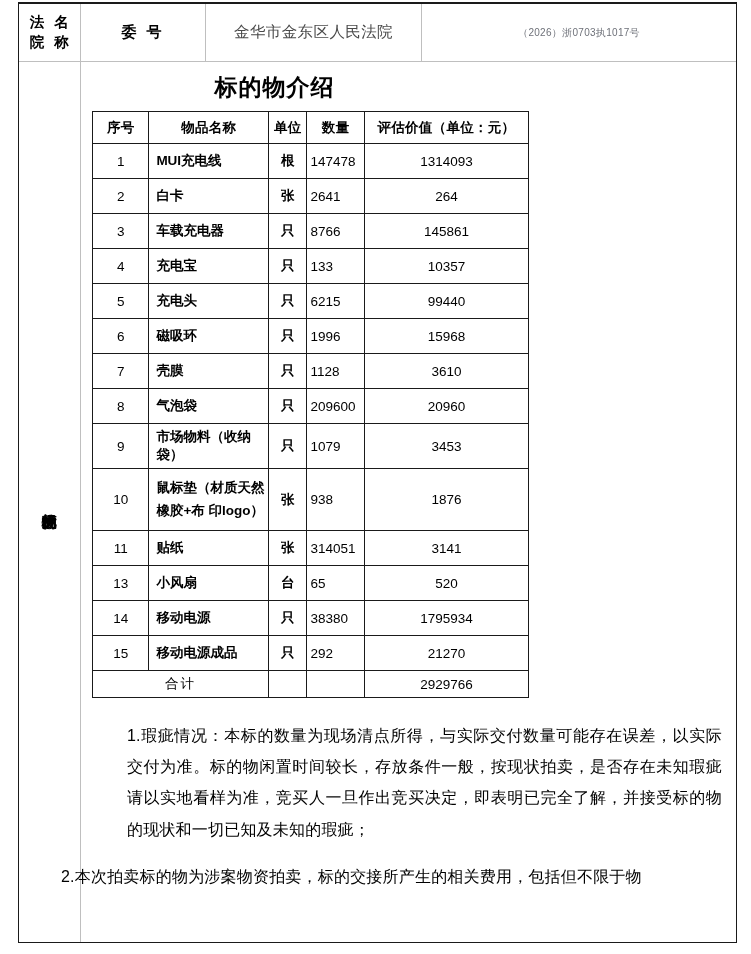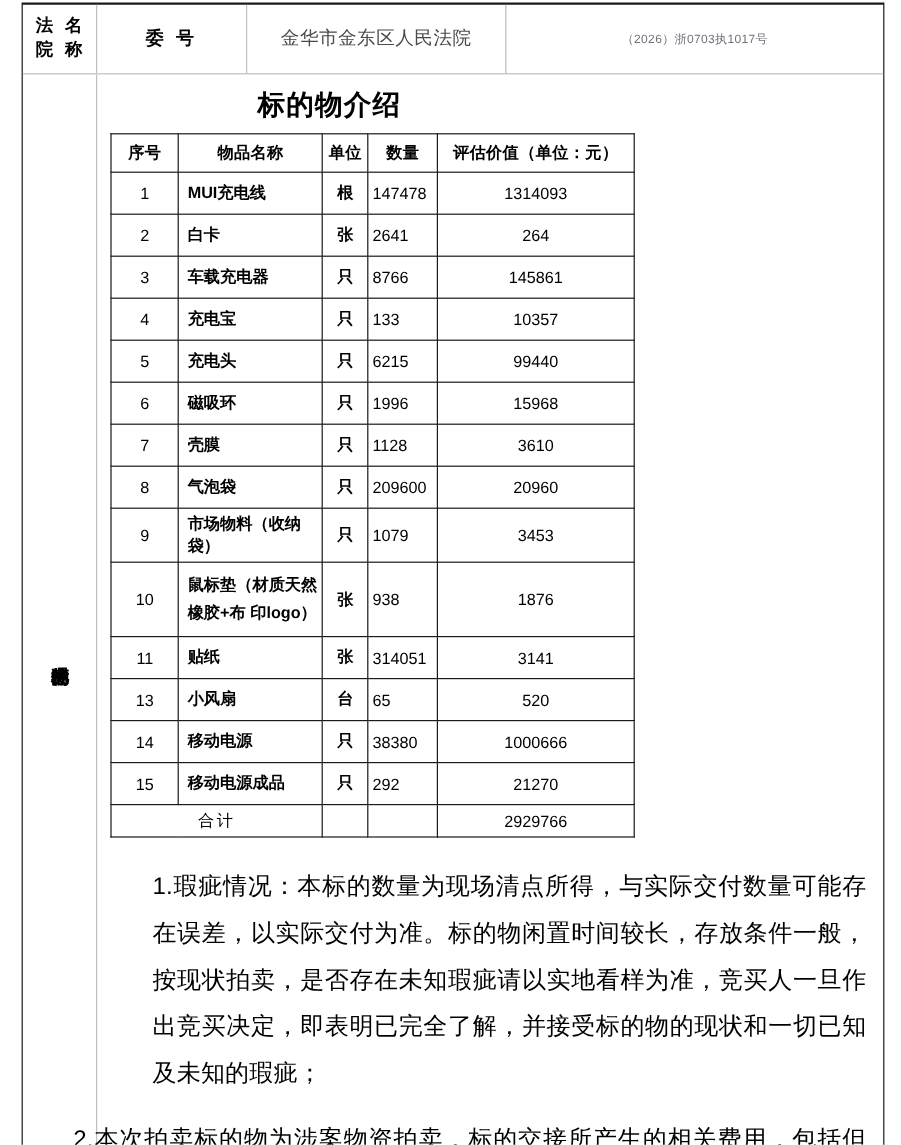--- a/index.html
+++ b/index.html
@@ -158,21 +158,21 @@
     text-align: center;
     font-weight: normal;
     letter-spacing: 2px;
   }
 
   
   .notes {
     padding: 22px 14px 0 0;
   }
   .note-p {
-    font-size: 20px;
+    font-size: 16px;
     line-height: 1.95;
     text-align: justify;
     margin: 0 0 16px 0;
     padding-left: 46px;
     letter-spacing: 0.2px;
   }
   .note-p.lead {
     padding-left: 46px;
   }
   .note-p.second {
@@ -301,21 +301,21 @@
                   <td class="c-name">小风扇</td>
                   <td class="c-unit">台</td>
                   <td class="c-qty">65</td>
                   <td class="c-val">520</td>
                 </tr>
                 <tr>
                   <td class="c-idx">14</td>
                   <td class="c-name">移动电源</td>
                   <td class="c-unit">只</td>
                   <td class="c-qty">38380</td>
-                  <td class="c-val">1000666</td>
+                  <td class="c-val">1795934</td>
                 </tr>
                 <tr>
                   <td class="c-idx">15</td>
                   <td class="c-name">移动电源成品</td>
                   <td class="c-unit">只</td>
                   <td class="c-qty">292</td>
                   <td class="c-val">21270</td>
                 </tr>
               </tbody>
             <tfoot>

